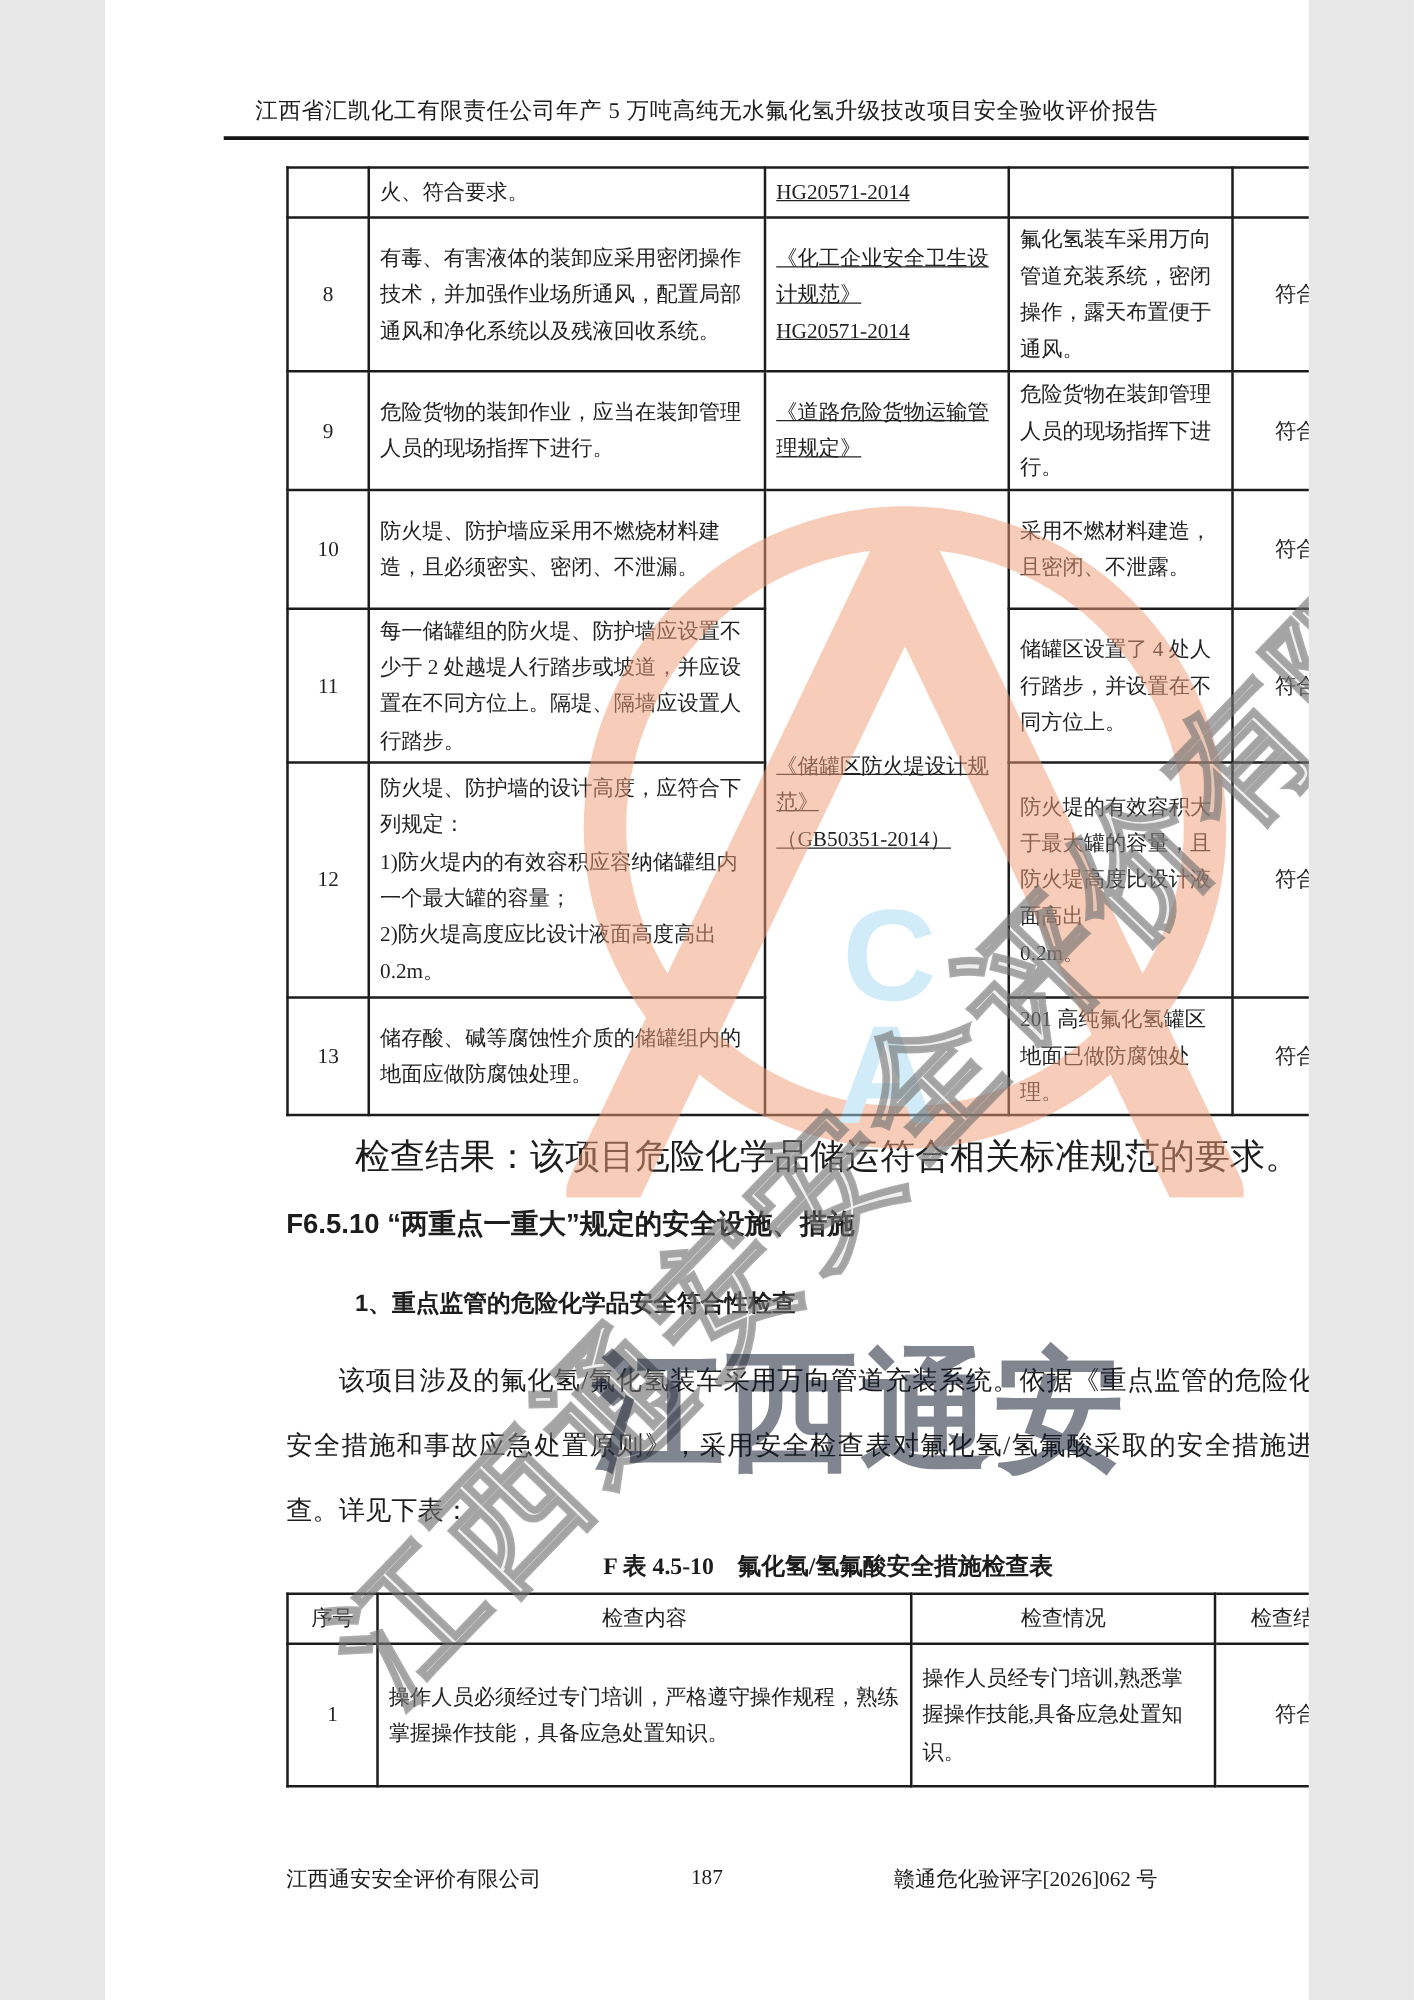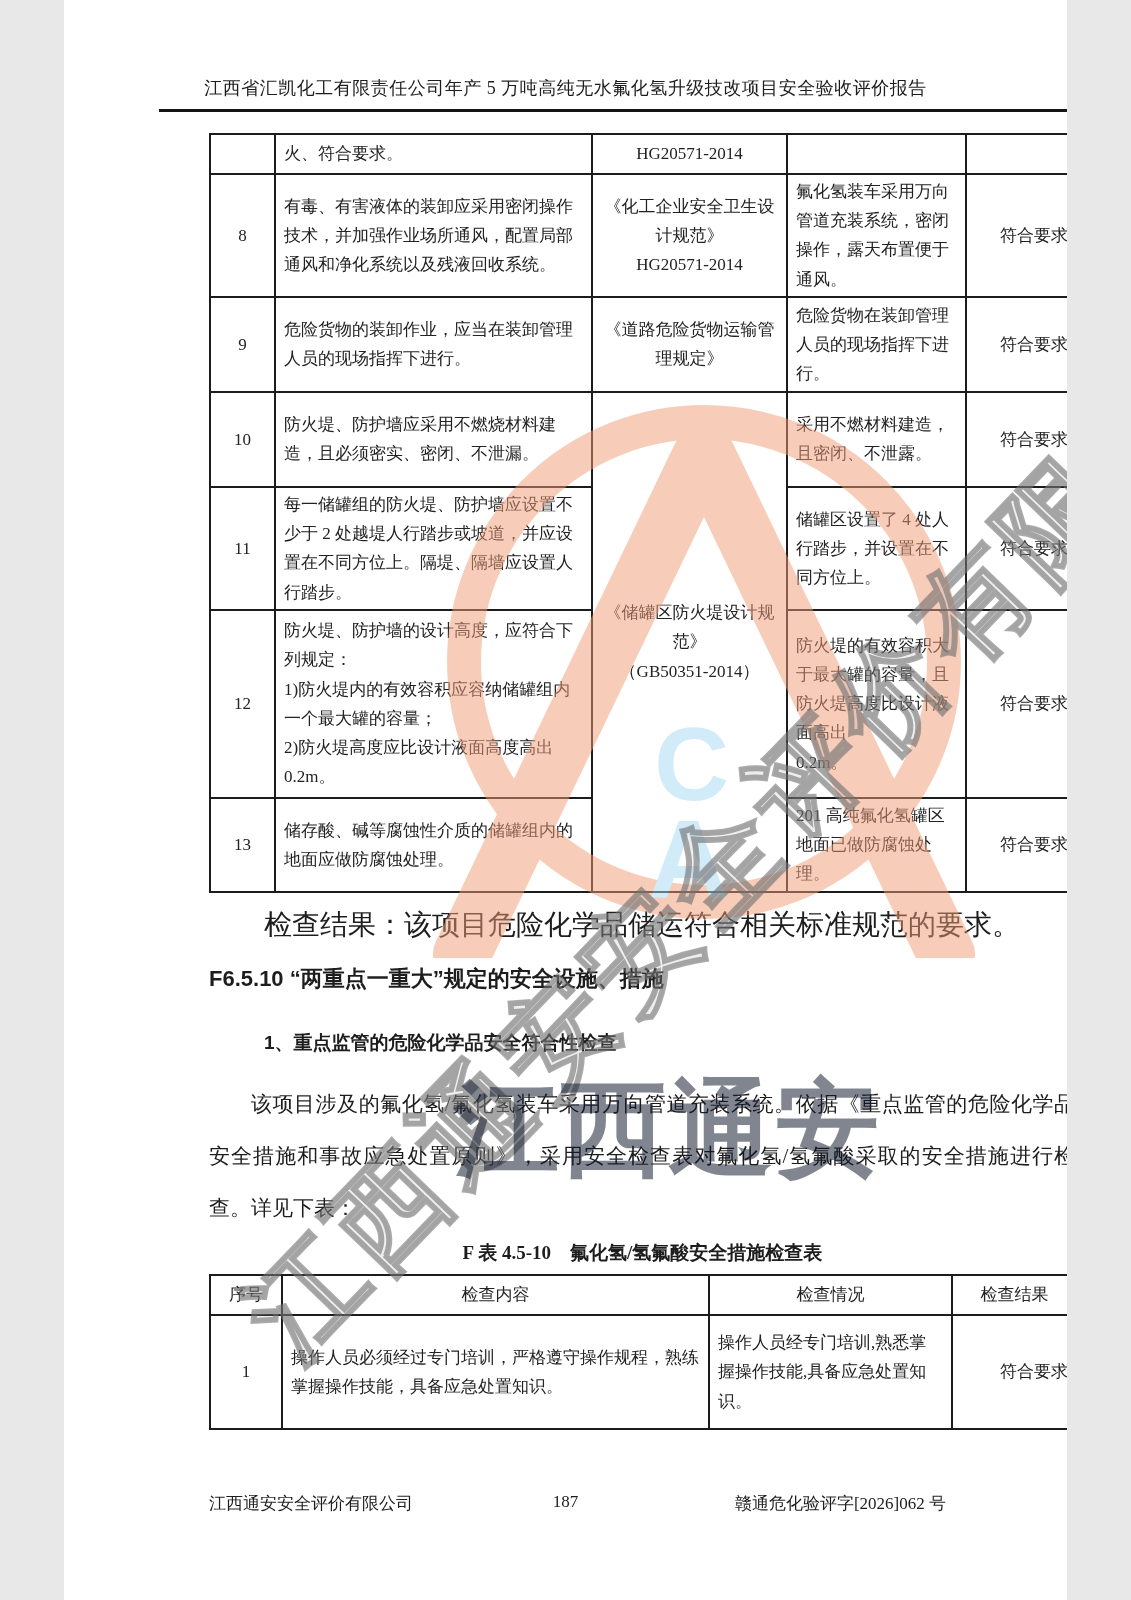--- a/index.html
+++ b/index.html
@@ -1,29 +1,29 @@
 <!DOCTYPE html>
 <html><head>
 <meta charset="utf-8">
 <style>
   html,body{margin:0;padding:0;background:#e8e8e8;}
   .page{position:relative;width:963px;height:1600px;background:#ffffff;margin:0 auto;
-        font-family:"Liberation Serif","DejaVu Serif",serif;color:#1d1d1d;overflow:hidden;padding-left:40px;}
+        font-family:"Liberation Serif","DejaVu Serif",serif;color:#1d1d1d;overflow:hidden;}
   
   .doc-header{position:absolute;top:76px;left:0;width:100%;text-align:center;
               font-size:18px;letter-spacing:0.5px;}
   .header-rule{position:absolute;top:109px;left:95px;width:942px;border-top:3px solid #151515;}
   
   table.chk{position:absolute;border-collapse:collapse;table-layout:fixed;
             font-size:17px;color:#222;}
   table.chk td,table.chk th{border:2px solid #1c1c1c;padding:2px 8px;line-height:1.72;
             vertical-align:middle;font-weight:normal;overflow:hidden;}
   td.c-no{text-align:center;}
   td.c-content{text-align:left;}
-  td.c-basis{text-align:center;white-space:pre-line;}
+  td.c-basis{text-align:left;white-space:pre-line;text-decoration:underline;}
   td.c-situation{text-align:left;white-space:pre-line;}
   td.c-result{text-align:right;}
   td.pre{white-space:pre-line;}
   table.t1{top:133px;left:145px;width:867px;}
   table.t2{top:1274px;left:145px;width:867px;}
   table.t2 th{text-align:center;}
   
   .check-result{position:absolute;top:906px;left:200px;font-size:28px;}
   .sec-heading{position:absolute;top:964px;left:145px;font-size:22px;font-weight:bold;
                font-family:"Liberation Sans","DejaVu Sans",sans-serif;}

